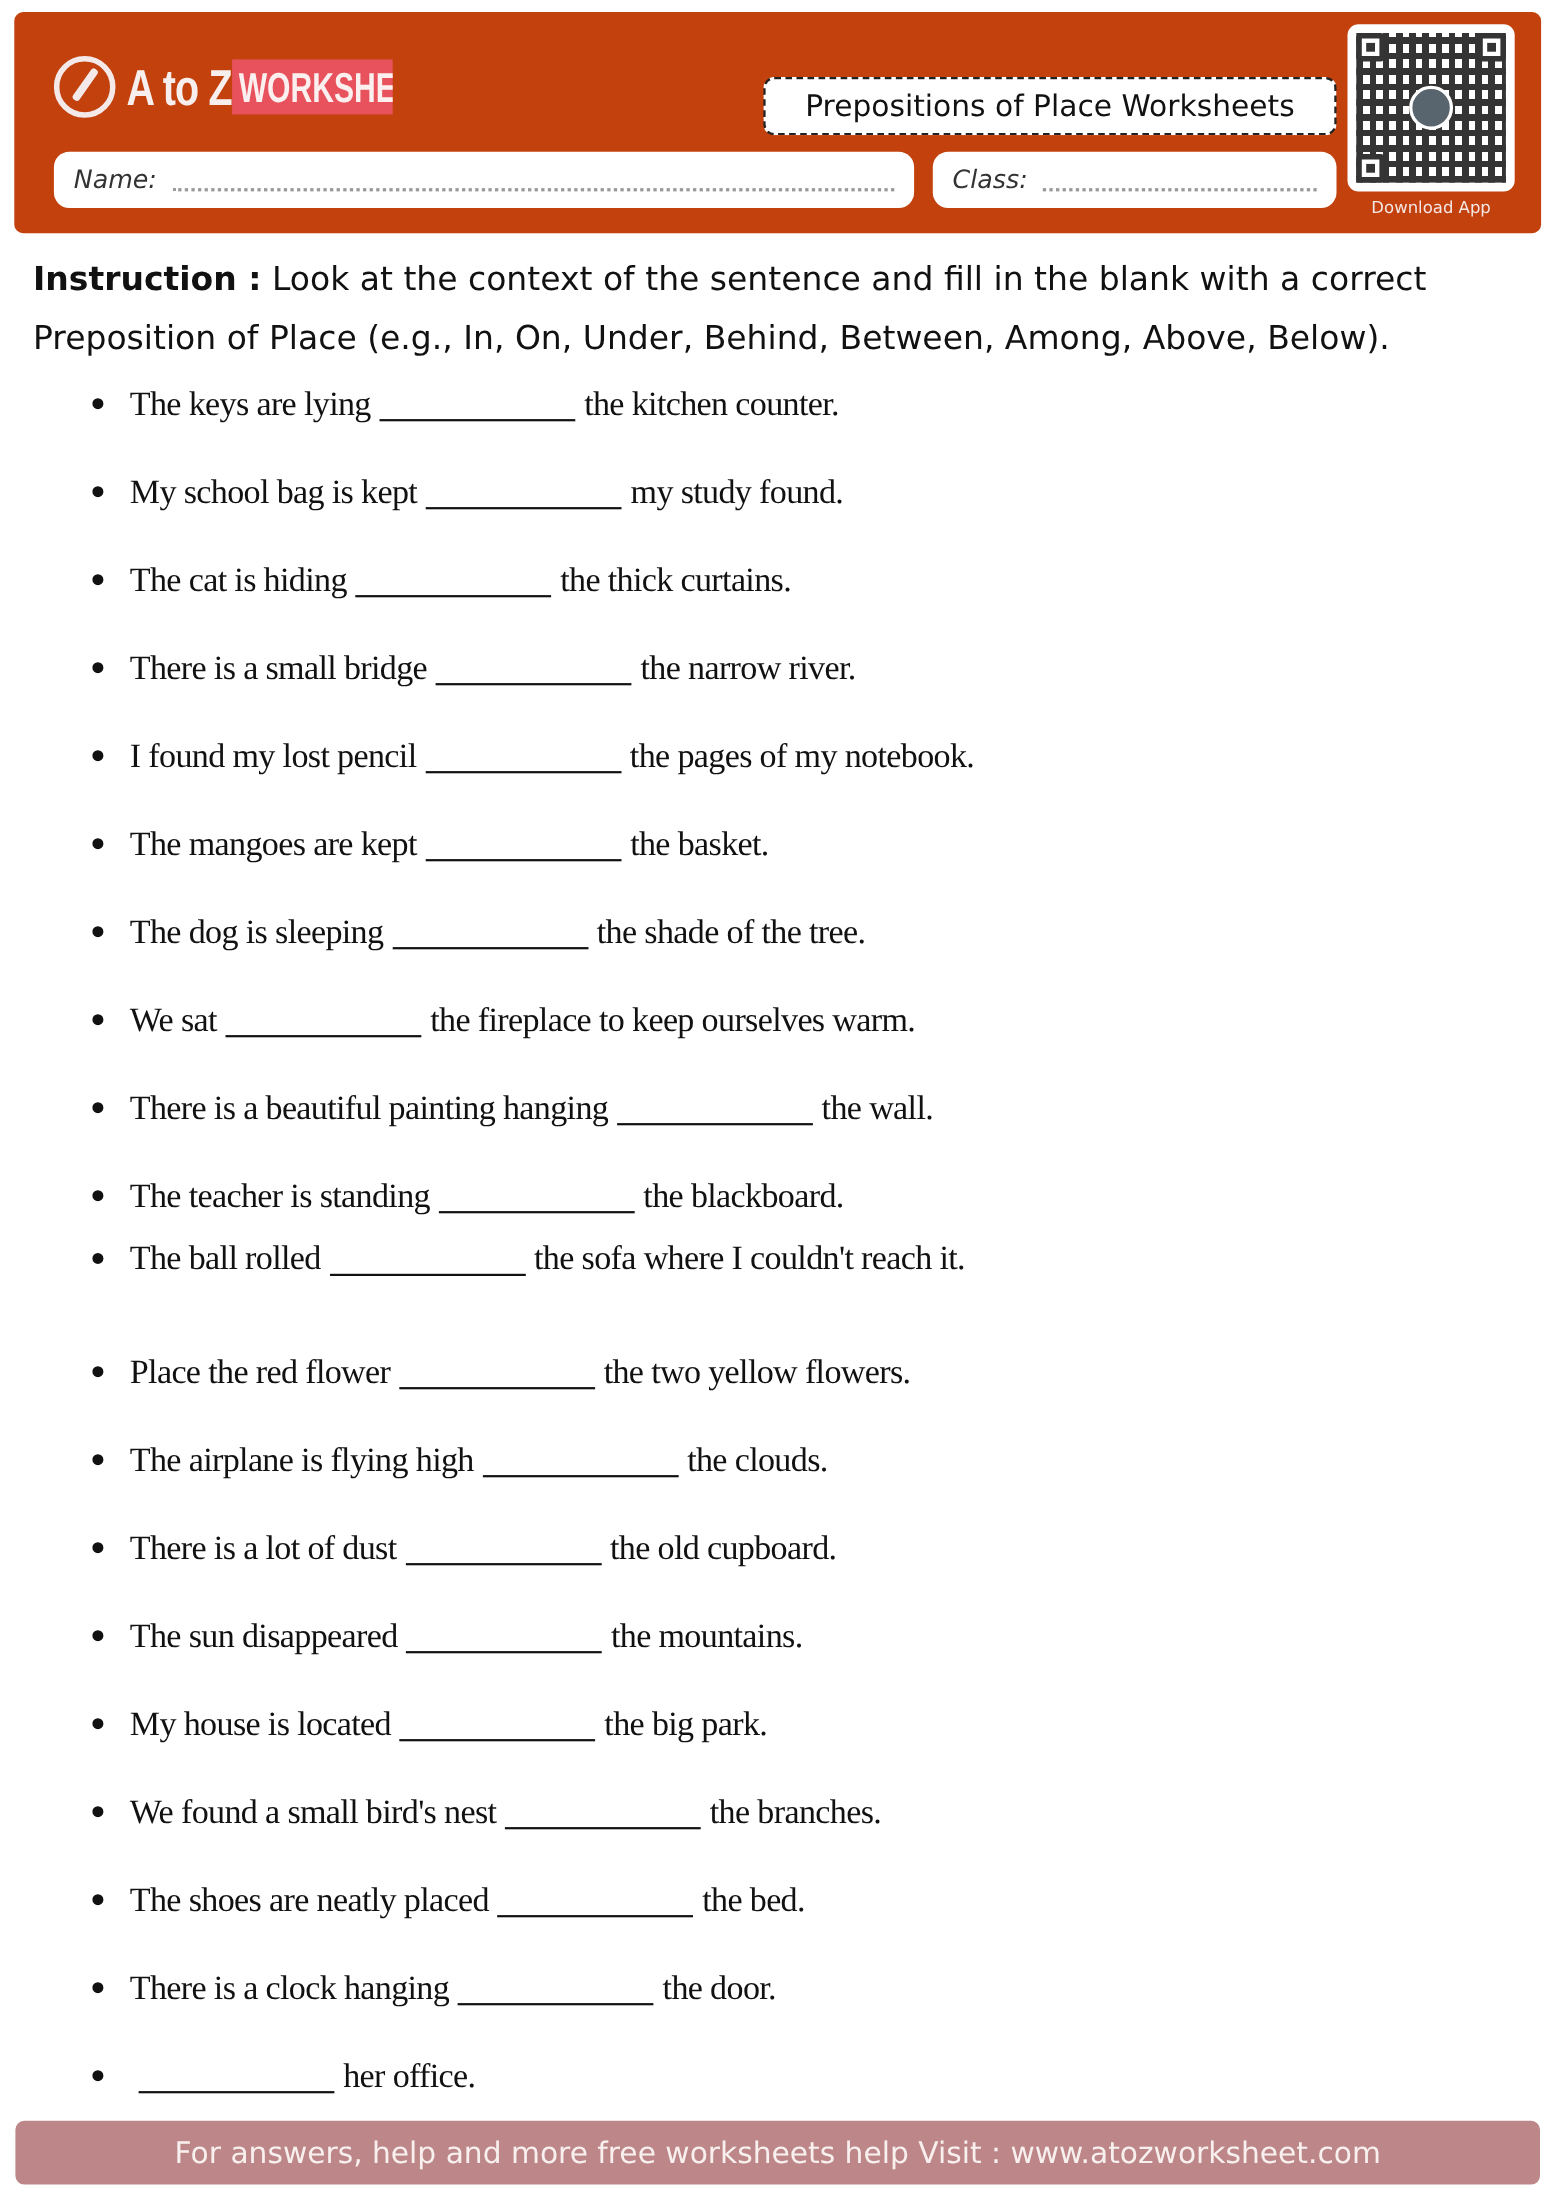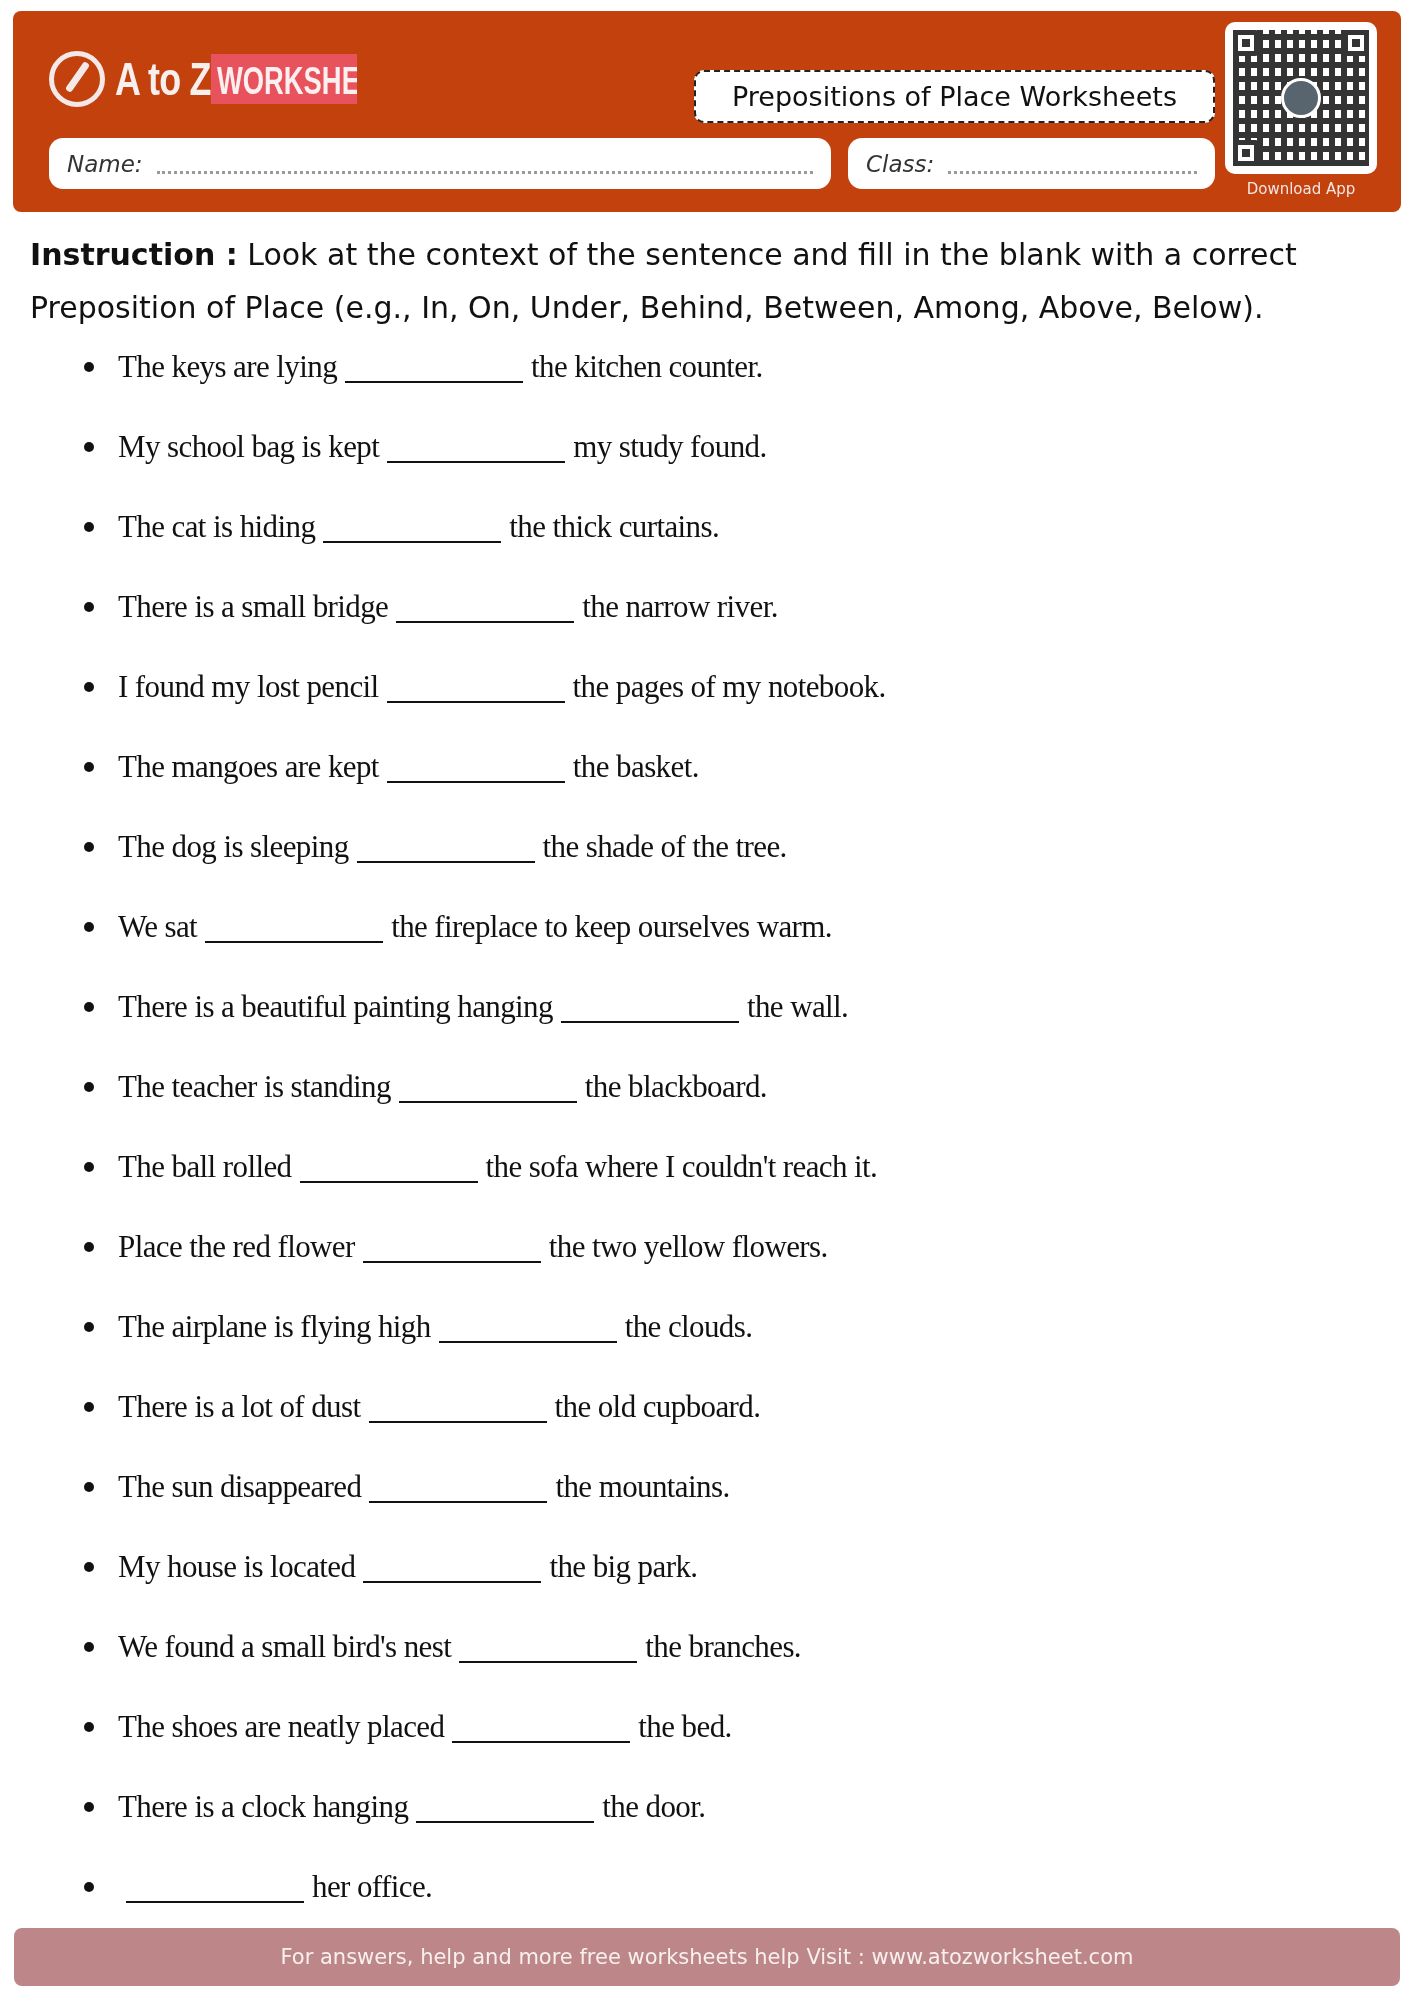--- a/index.html
+++ b/index.html
@@ -87,21 +87,21 @@
     position: absolute; left: 80px; height: 50px; display: flex; align-items: center;
     font-size: 31px; color: #111; white-space: nowrap;
     font-family: Liberation Serif, serif; letter-spacing: -0.6px;
   }
   .bullet { width: 10px; height: 10px; border-radius: 50%; background: #111; margin-left: 4px; margin-right: 24px; }
   .blank { display: inline-block; width: 178px; border-bottom: 2px solid #111; height: 30px; margin: 0 8px; }
   .footer {
     position: absolute; left: 14px; top: 1928px; width: 1386px; height: 58px;
     background: #bd8789; border-radius: 8px;
     display: flex; align-items: center; justify-content: center;
-    color: #f8f0ee; font-size: 21px; font-weight: 500;
+    color: #f8f0ee; font-size: 27px; font-weight: 500;
   }
 </style>
 </head>
 <body>
 
 <div class="header">
   <div class="logo">
     <div class="logo-icon"></div>
     <span class="logo-atoz">A to Z</span>
     <span class="logo-ws"><span>WORKSHEET</span></span>
@@ -185,21 +185,21 @@
       <span>There is a beautiful painting hanging</span>
       <span class="blank"></span>
       <span>the wall.</span>
     </div>
   <div class="item" style="top:1062px">
       <span class="bullet"></span>
       <span>The teacher is standing</span>
       <span class="blank"></span>
       <span>the blackboard.</span>
     </div>
-  <div class="item" style="top:1142px">
+  <div class="item" style="top:1119px">
       <span class="bullet"></span>
       <span>The ball rolled</span>
       <span class="blank"></span>
       <span>the sofa where I couldn't reach it.</span>
     </div>
   <div class="item" style="top:1222px">
       <span class="bullet"></span>
       <span>Place the red flower</span>
       <span class="blank"></span>
       <span>the two yellow flowers.</span>

